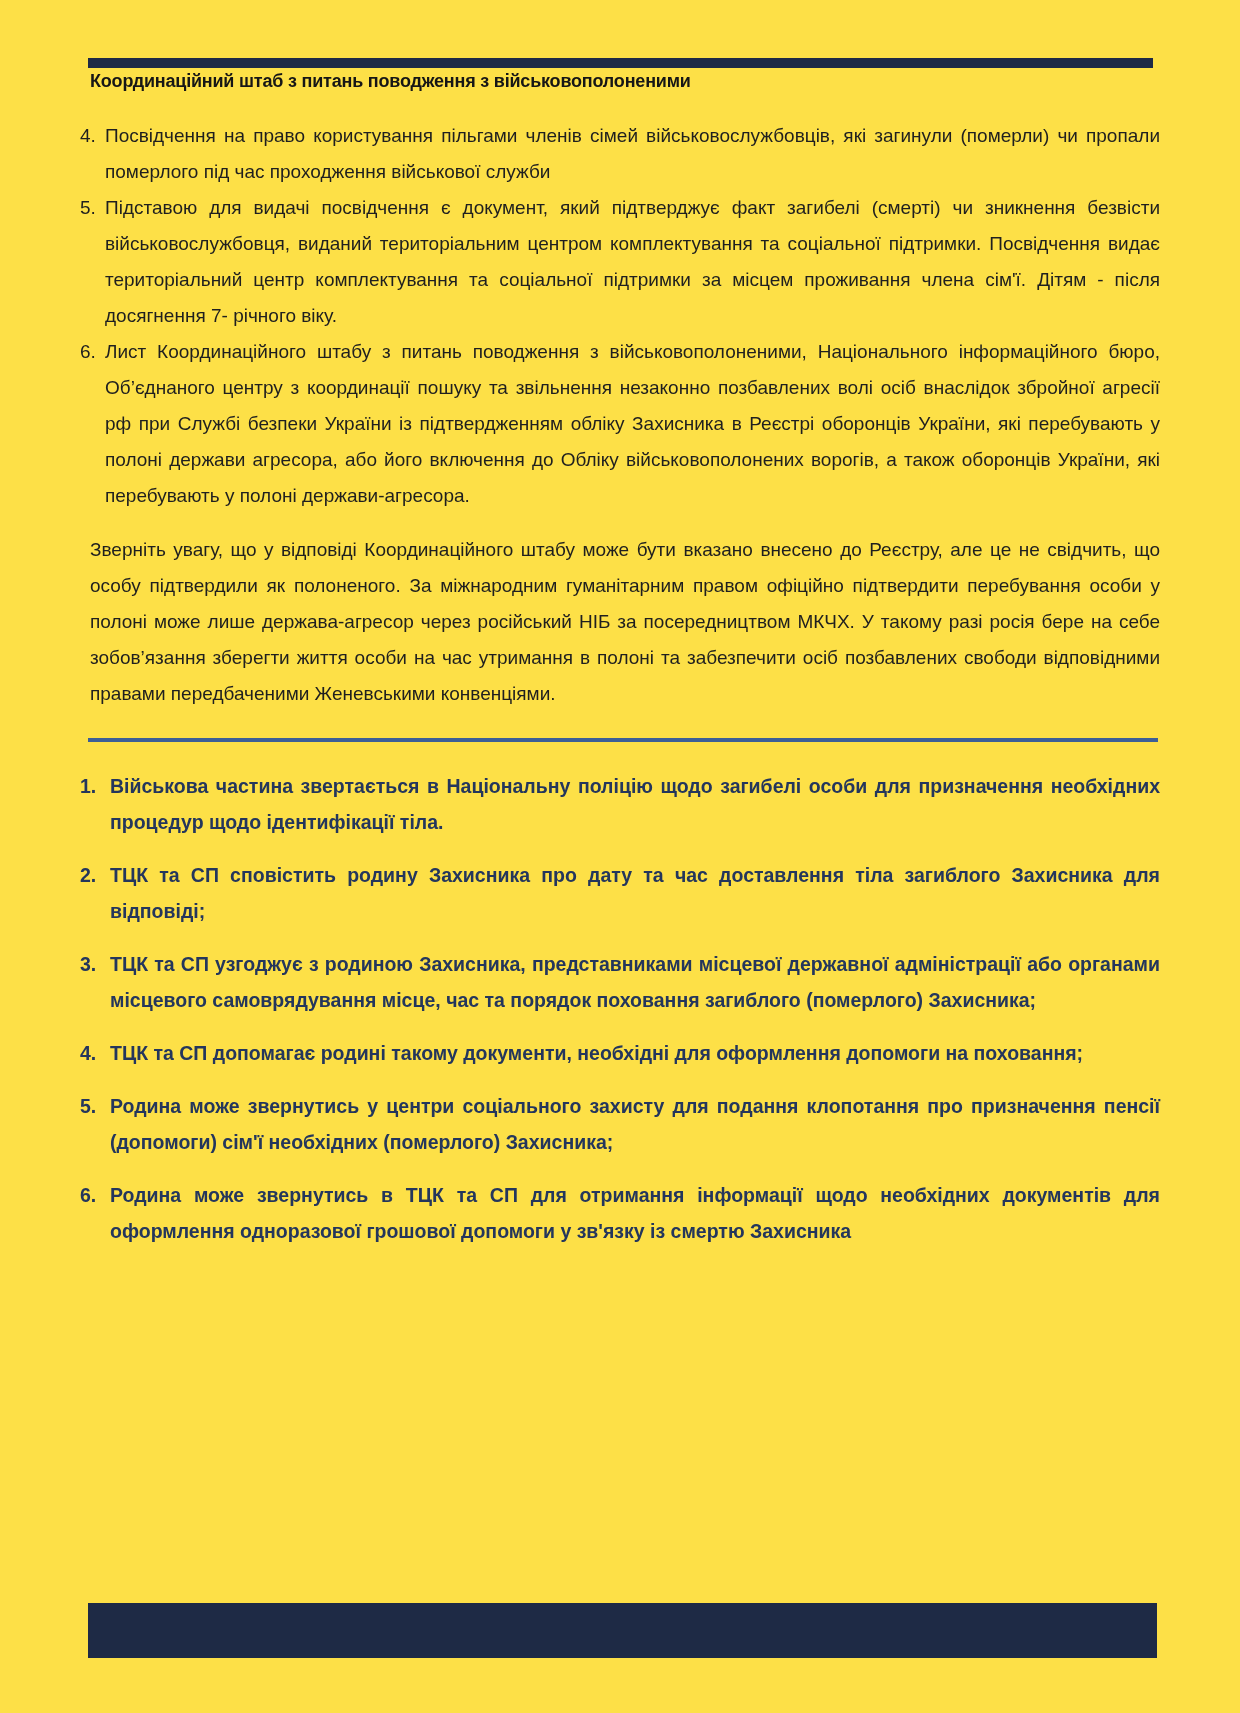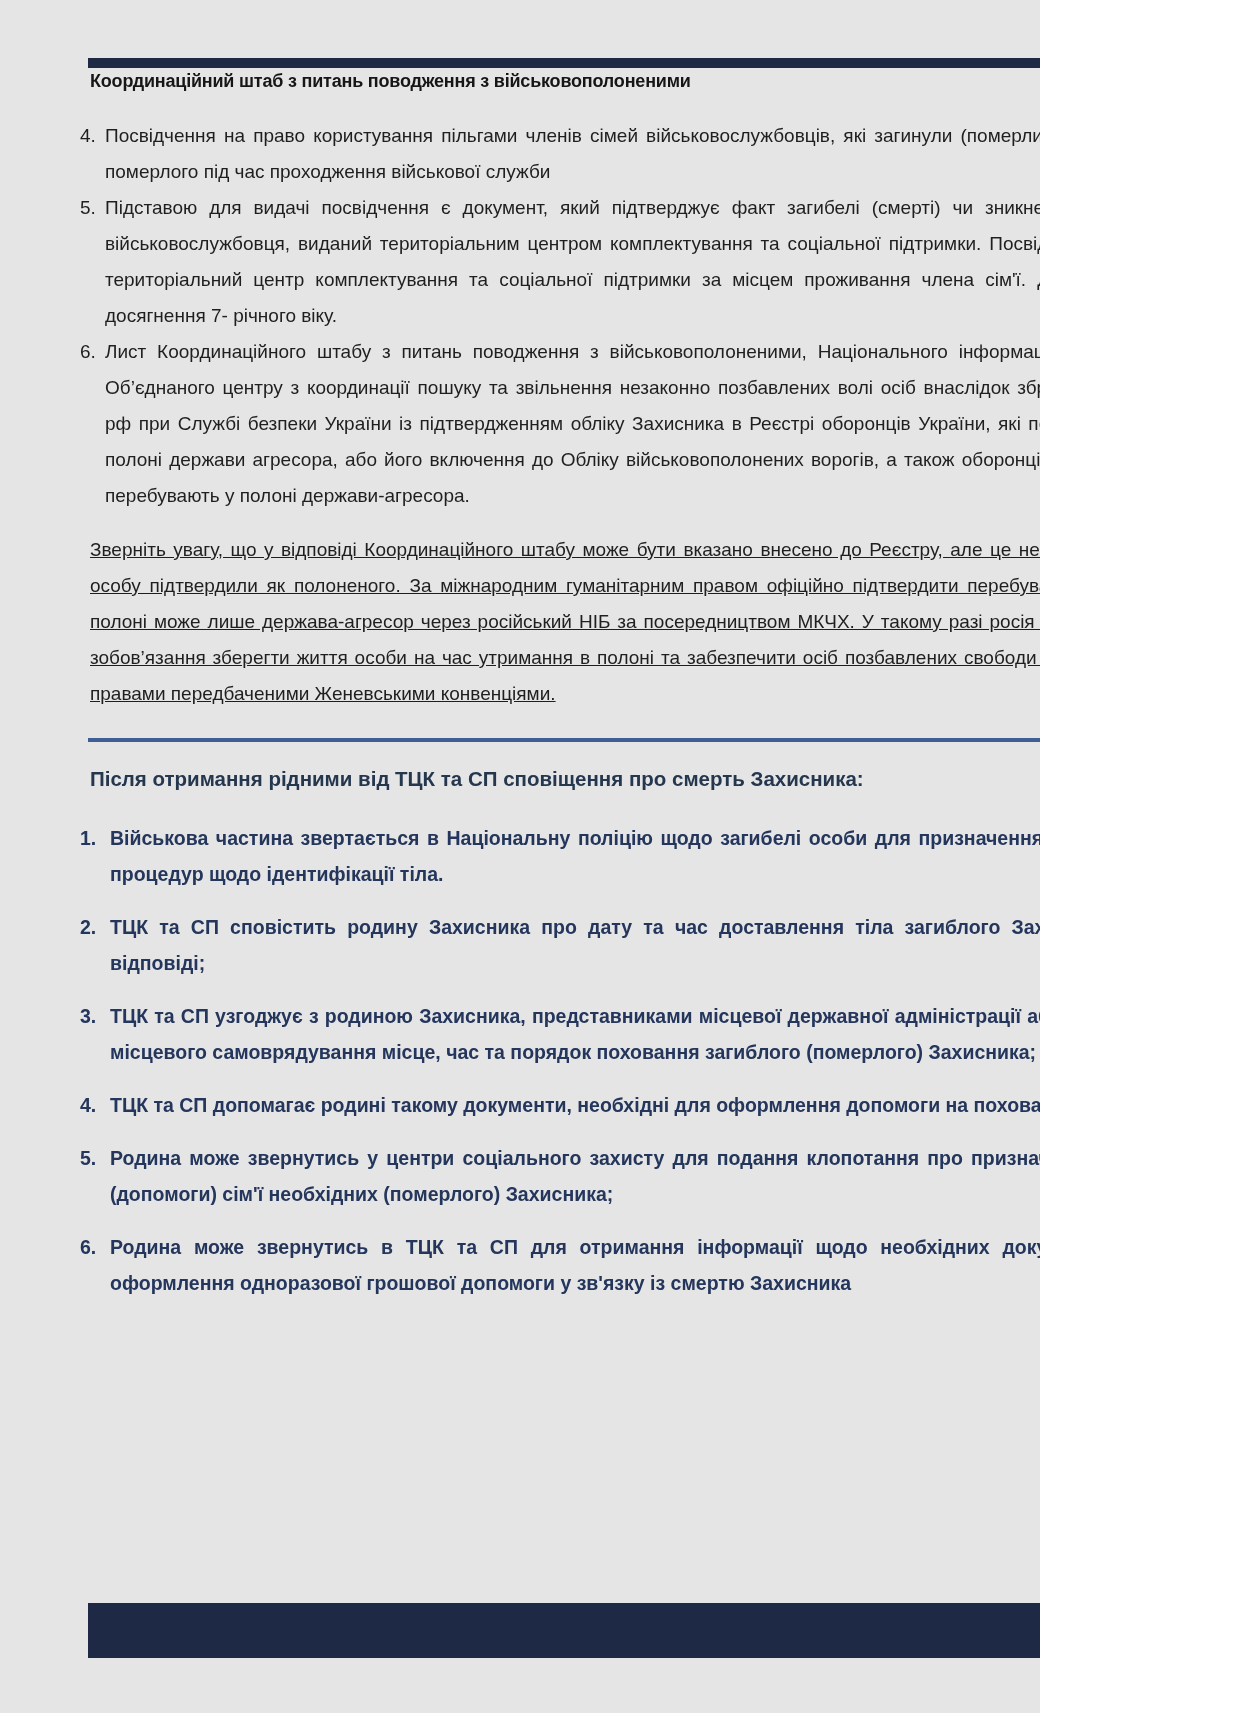--- a/index.html
+++ b/index.html
@@ -1,20 +1,20 @@
 <!DOCTYPE html>
 <html lang="uk"><head>
 <meta charset="utf-8">
 <style>
   html, body { margin: 0; padding: 0; background: #ffffff; }
   .page {
     position: relative;
-    width: 1040px;
+    width: 1240px;
     height: 1713px;
-    background: #e5e5e5;
+    background: #fde047;
     font-family: "Liberation Sans", sans-serif;
     overflow: hidden;
   }
   .top-bar {
     position: absolute; left: 88px; top: 58px;
     width: 1065px; height: 10px;
     background: #1e2a45;
   }
   .header-title {
     position: absolute; left: 90px; top: 71px;
@@ -25,21 +25,20 @@
     position: absolute; left: 80px; top: 118px;
     width: 1080px; color: #1f1f1f;
   }
   .legal-list .li { display: flex; font-size: 19px; line-height: 36px; }
   .legal-list .num { flex: 0 0 25px; }
   .legal-list .txt { flex: 1; text-align: justify; }
   .notice {
     margin: 18px 0 0 10px;
     font-size: 19px; line-height: 36px;
     text-align: justify;
-    text-decoration: underline;
   }
   .section-title {
     margin: 26px 0 0 4px;
     font-size: 33px; line-height: 40px; font-weight: 800;
     color: #233150; letter-spacing: 0.2px;
   }
   .divider {
     margin: 26px 0 0 8px;
     height: 4px; width: calc(100% - 10px);
     background: #3d5f96;
@@ -93,21 +92,20 @@
         <span class="txt">Лист Координаційного штабу з питань поводження з військовополоненими, Національного інформаційного бюро, Об’єднаного центру з координації пошуку та звільнення незаконно позбавлених волі осіб внаслідок збройної агресії рф при Службі безпеки України із підтвердженням обліку Захисника в Реєстрі оборонців України, які перебувають у полоні держави агресора, або його включення до Обліку військовополонених ворогів, а також оборонців України, які перебувають у полоні держави-агресора.</span>
       </div>
     </div>
 
     <div class="notice">Зверніть увагу, що у відповіді Координаційного штабу може бути вказано внесено до Реєстру, але це не свідчить, що особу підтвердили як полоненого. За міжнародним гуманітарним правом офіційно підтвердити перебування особи у полоні може лише держава-агресор через російський НІБ за посередництвом МКЧХ. У такому разі росія бере на себе зобов’язання зберегти життя особи на час утримання в полоні та забезпечити осіб позбавлених свободи відповідними правами передбаченими Женевськими конвенціями.</div>
 
 
     <div class="divider"></div>
 
 
-    <div class="intro">Після отримання рідними від ТЦК та СП сповіщення про смерть Захисника:</div>
 
     <div class="steps">
       <div class="li">
         <span class="num">1.</span>
         <span class="txt">Військова частина звертається в Національну поліцію щодо загибелі особи для призначення необхідних процедур щодо ідентифікації тіла.</span>
       </div>
       <div class="li">
         <span class="num">2.</span>
         <span class="txt">ТЦК та СП сповістить родину Захисника про дату та час доставлення тіла загиблого Захисника для відповіді;</span>
       </div>

